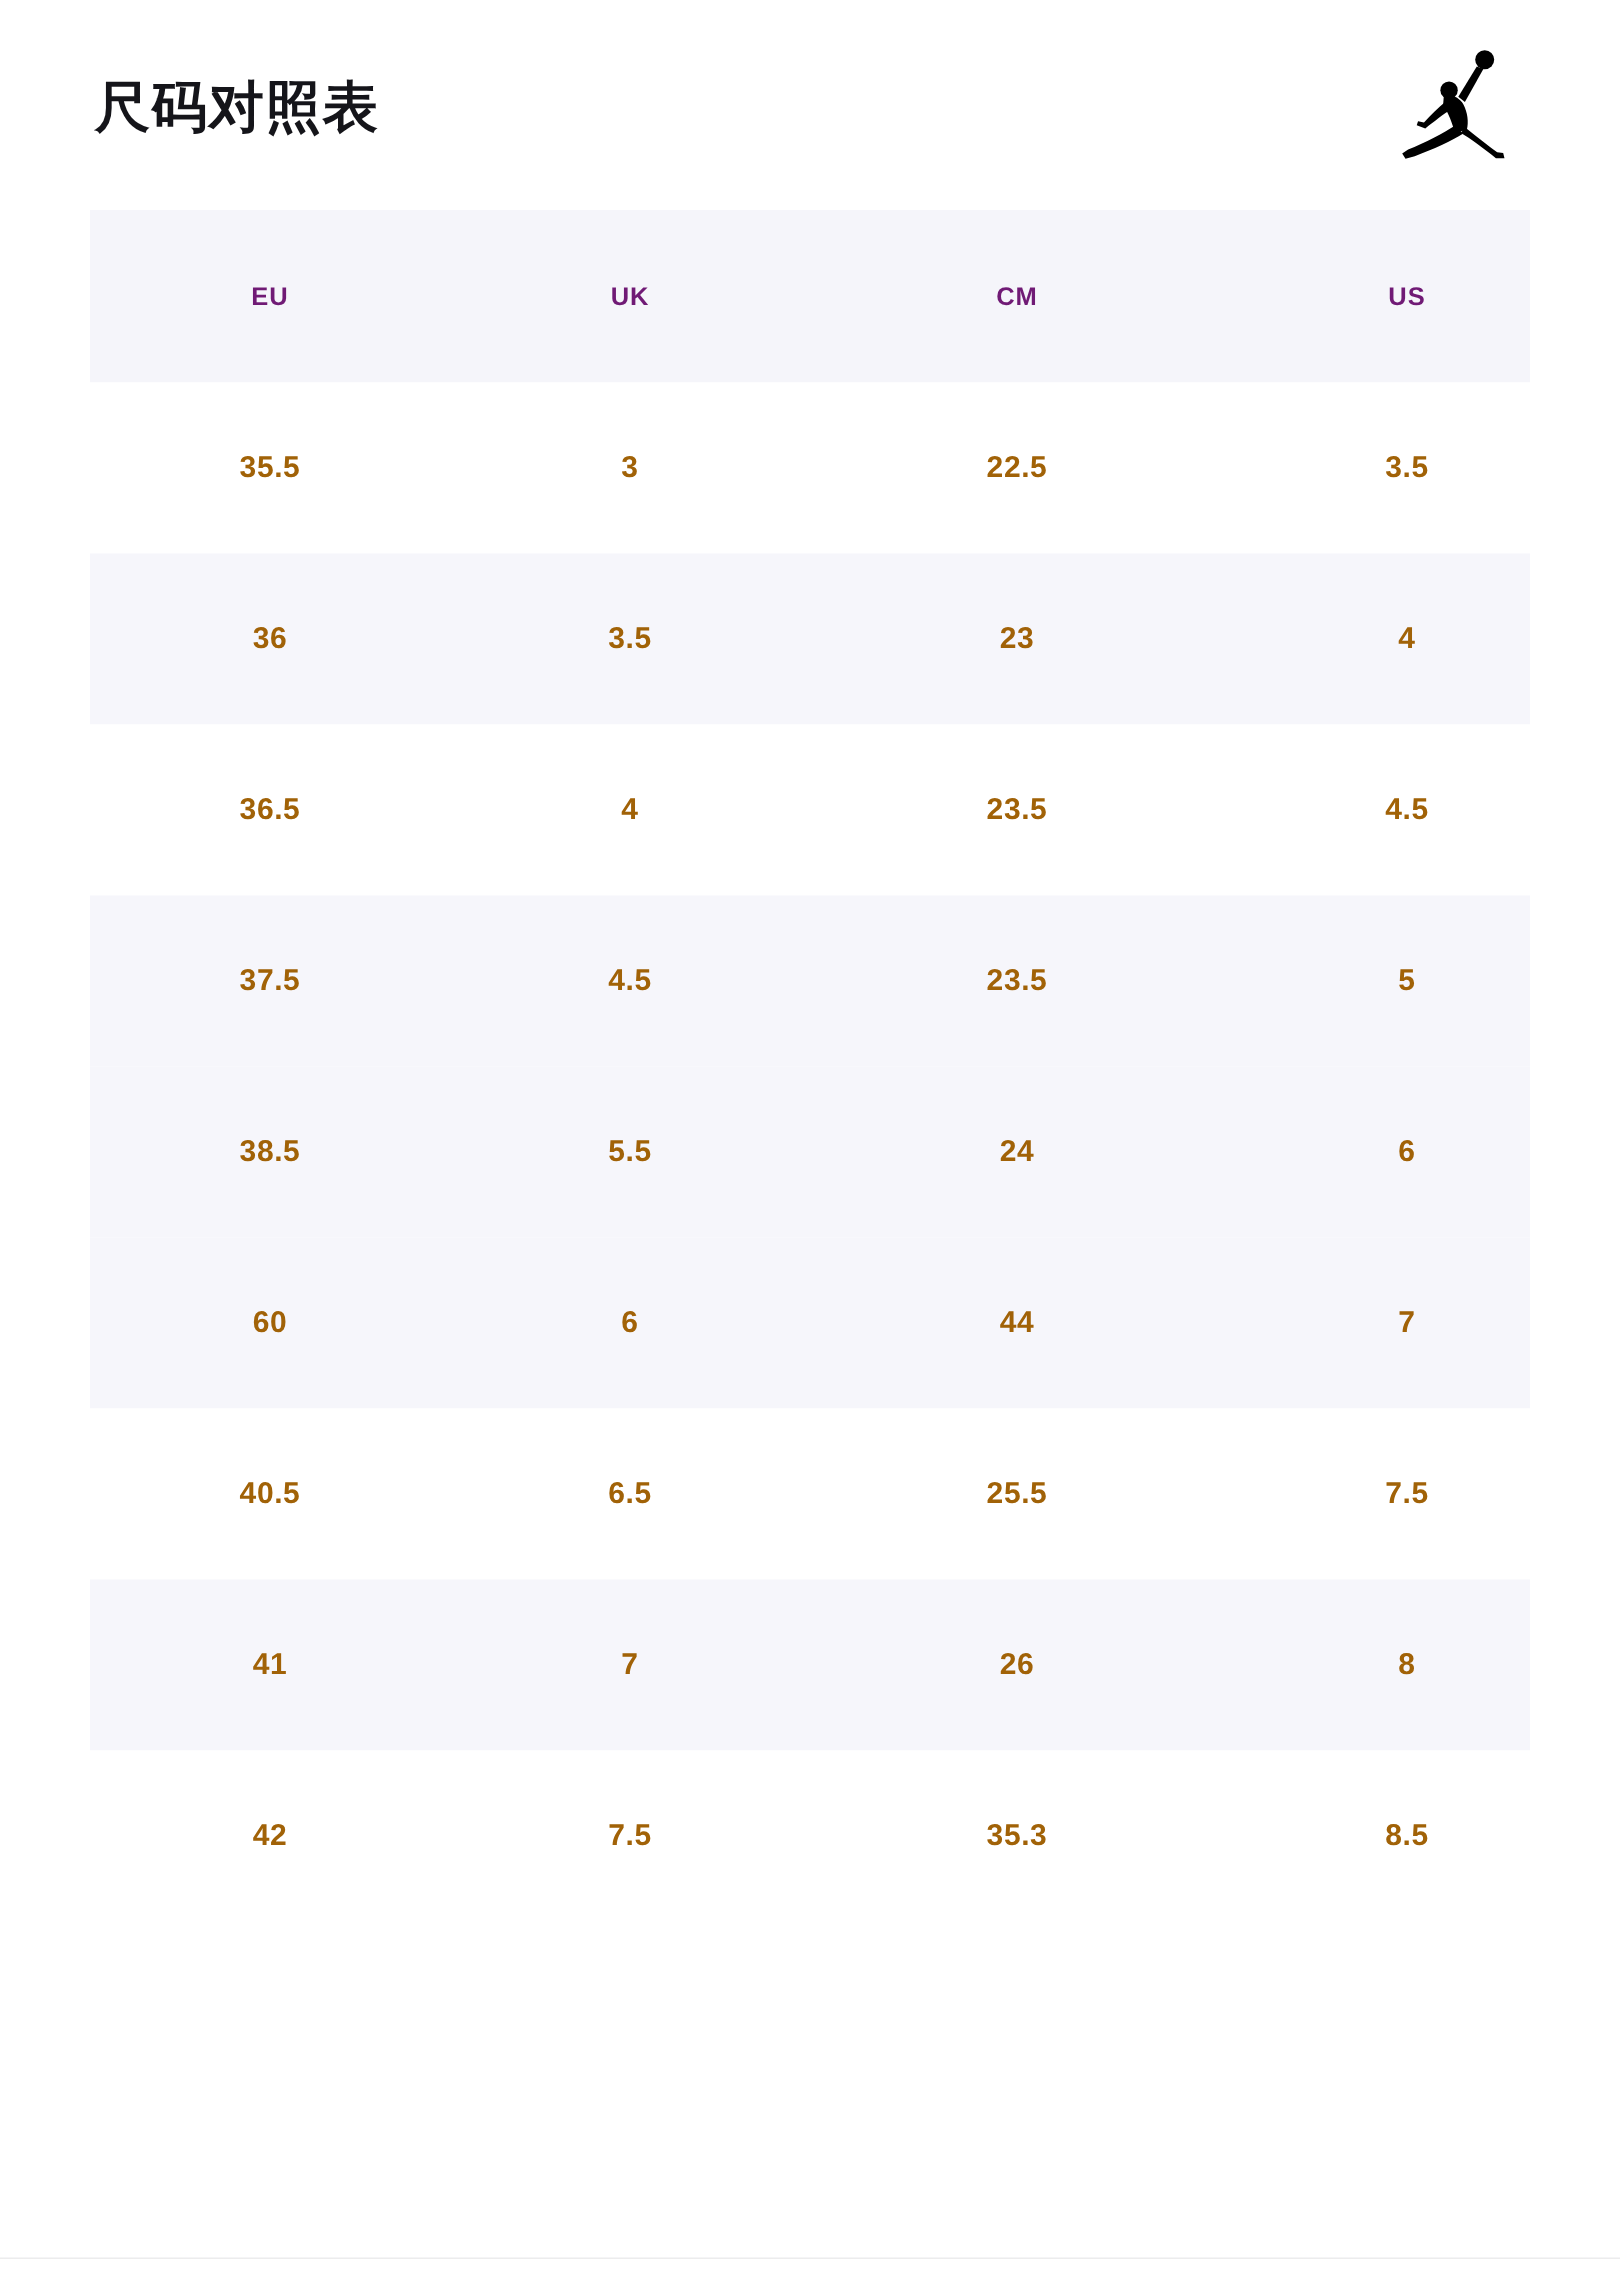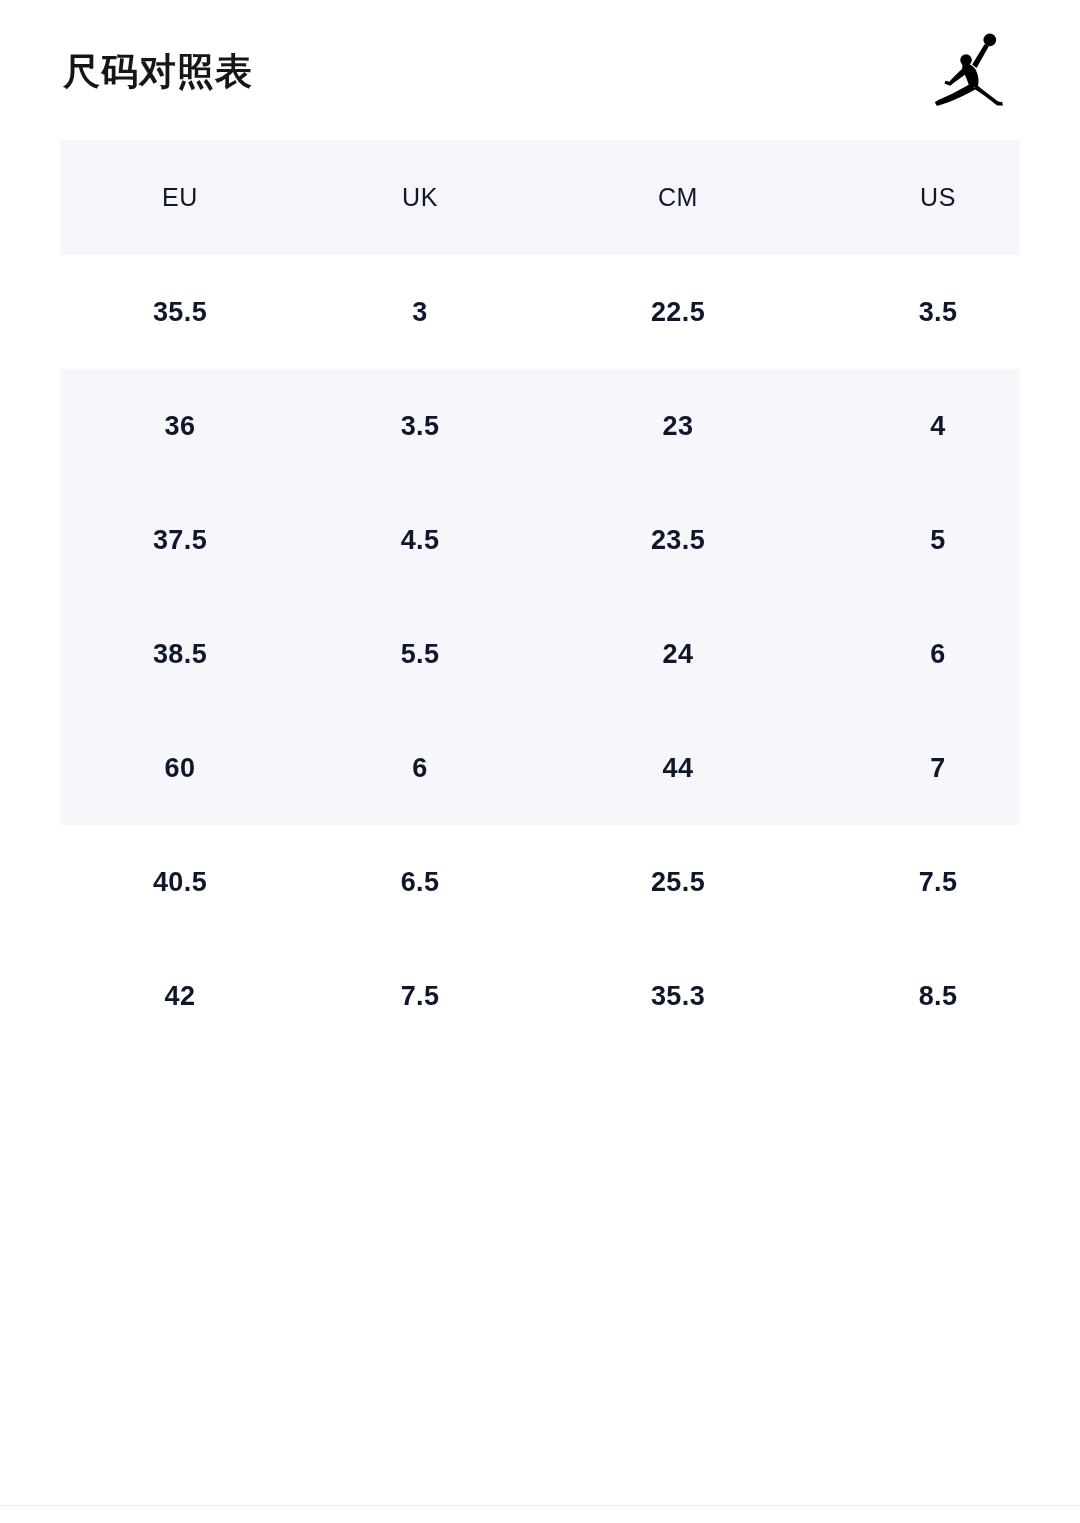--- a/index.html
+++ b/index.html
@@ -79,33 +79,33 @@
     text-align: center;
     vertical-align: middle;
     border: 0;
   }
 
   #size-table thead tr {
     background: #f5f5fa;
   }
   #size-table thead th {
     height: 115px;
-    font-size: 25px;
-    font-weight: 400;
-    color: #0f172a;
+    font-size: 17px;
+    font-weight: 700;
+    color: #701a75;
     letter-spacing: 0.6px;
   }
 
   #size-table tbody tr.row-odd  { background: #ffffff; }
   #size-table tbody tr.row-even { background: #f6f6fb; }
 
   #size-table tbody td {
-    font-size: 27px;
+    font-size: 20px;
     font-weight: 700;
-    color: #0f172a;
+    color: #a16207;
     letter-spacing: 0.4px;
   }
 
   
   #size-table .col-eu { padding-left: 0px; }
   #size-table .col-uk { padding-left: 0px; }
   #size-table .col-cm { padding-left: 36px; }
   #size-table .col-us { padding-left: 76px; }
 
   
@@ -188,20 +188,26 @@
           <td class="col-uk">3</td>
           <td class="col-cm">22.5</td>
           <td class="col-us">3.5</td>
         </tr>
         <tr class="row-even">
           <td class="col-eu">36</td>
           <td class="col-uk">3.5</td>
           <td class="col-cm">23</td>
           <td class="col-us">4</td>
         </tr>
+        <tr class="row-odd">
+          <td class="col-eu">36.5</td>
+          <td class="col-uk">4</td>
+          <td class="col-cm">23.5</td>
+          <td class="col-us">4.5</td>
+        </tr>
         <tr class="row-even">
           <td class="col-eu">37.5</td>
           <td class="col-uk">4.5</td>
           <td class="col-cm">23.5</td>
           <td class="col-us">5</td>
         </tr>
         <tr class="row-even">
           <td class="col-eu">38.5</td>
           <td class="col-uk">5.5</td>
           <td class="col-cm">24</td>
@@ -212,20 +218,26 @@
           <td class="col-uk">6</td>
           <td class="col-cm">44</td>
           <td class="col-us">7</td>
         </tr>
         <tr class="row-odd">
           <td class="col-eu">40.5</td>
           <td class="col-uk">6.5</td>
           <td class="col-cm">25.5</td>
           <td class="col-us">7.5</td>
         </tr>
+        <tr class="row-even">
+          <td class="col-eu">41</td>
+          <td class="col-uk">7</td>
+          <td class="col-cm">26</td>
+          <td class="col-us">8</td>
+        </tr>
         <tr class="row-odd">
           <td class="col-eu">42</td>
           <td class="col-uk">7.5</td>
           <td class="col-cm">35.3</td>
           <td class="col-us">8.5</td>
         </tr>
       </tbody>
   </table>
 
   <div id="bottom-rule"></div>

